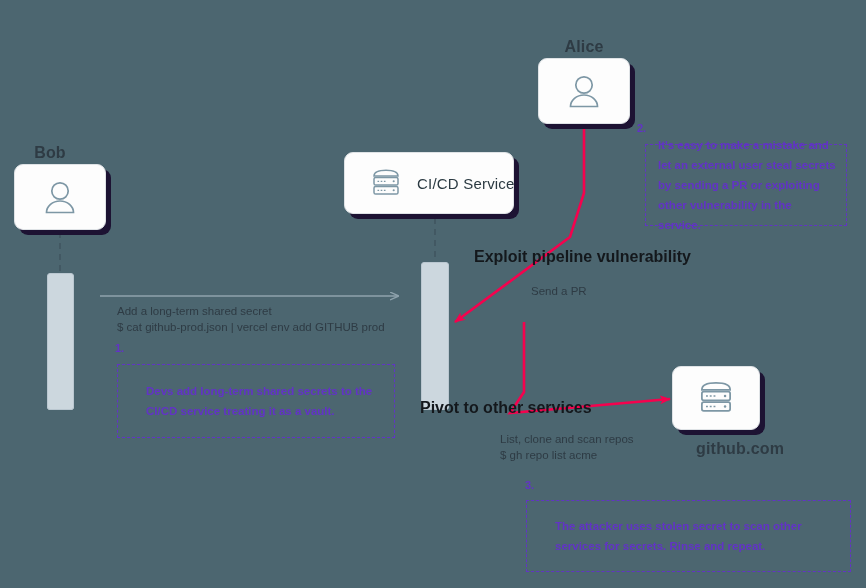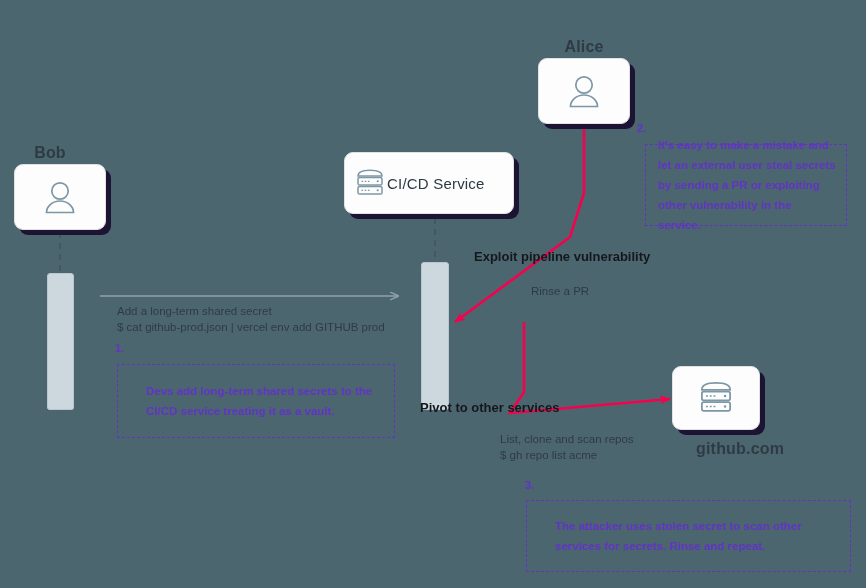--- a/index.html
+++ b/index.html
@@ -35,21 +35,22 @@
     border: 1px solid #dfe3e6;
     border-radius: 9px;
     box-shadow: 5px 5px 0 0 #1d1333;
     display: flex;
     align-items: center;
     box-sizing: border-box;
   }
   .node.person { justify-content: center; }
   .node.labeled {
     justify-content: flex-start;
-    padding-left: 8px;
+    padding-left: 24px;
+    gap: 14px;
     text-align: center;
   }
   .node-label-inside {
     font-size: 15px;
     color: #2b3a42;
     letter-spacing: .2px;
     white-space: nowrap;
   }
 
   
@@ -75,21 +76,21 @@
   
   .msg {
     position: absolute;
     font-size: 11.5px;
     color: #2e3b44;
     line-height: 16px;
     white-space: nowrap;
   }
   .msg.bold {
     font-weight: bold;
-    font-size: 13px;
+    font-size: 16px;
     color: #14181c;
   }
 
   
   .step-num {
     position: absolute;
     font-size: 11px;
     font-weight: bold;
     color: #6233c6;
   }
@@ -193,21 +194,21 @@
 
   <div class="msg" style="left:117px; top:303px;">Add a long-term shared secret</div>
   <div class="msg" style="left:117px; top:319px;">$ cat github-prod.json | vercel env add GITHUB prod</div>
 
   <div class="step-num" style="left:115px; top:342px;">1.</div>
   <div class="note" style="left:117px; top:364px; width:278px; height:74px;">
     <div class="note-text">Devs add long-term shared secrets to the CI/CD service treating it as a vault.</div>
   </div>
 
   <div class="msg bold" style="left:474px; top:249px;">Exploit  pipeline vulnerability</div>
-  <div class="msg" style="left:531px; top:283px;">Rinse a PR</div>
+  <div class="msg" style="left:531px; top:283px;">Send a PR</div>
 
   <div class="step-num" style="left:637px; top:122px;">2.</div>
   <div class="note" style="left:645px; top:144px; width:202px; height:82px;">
     <div class="note-text" style="padding-left:12px;">It's easy to make a mistake and let an external user steal secrets by sending a PR or exploiting other vulnerability in the service.</div>
   </div>
 
   <div class="msg bold" style="left:420px; top:400px;text-align:center;">Pivot to other services</div>
   <div class="msg" style="left:500px; top:431px;">List, clone and scan repos</div>
   <div class="msg" style="left:500px; top:447px;">$ gh repo list acme</div>
 

